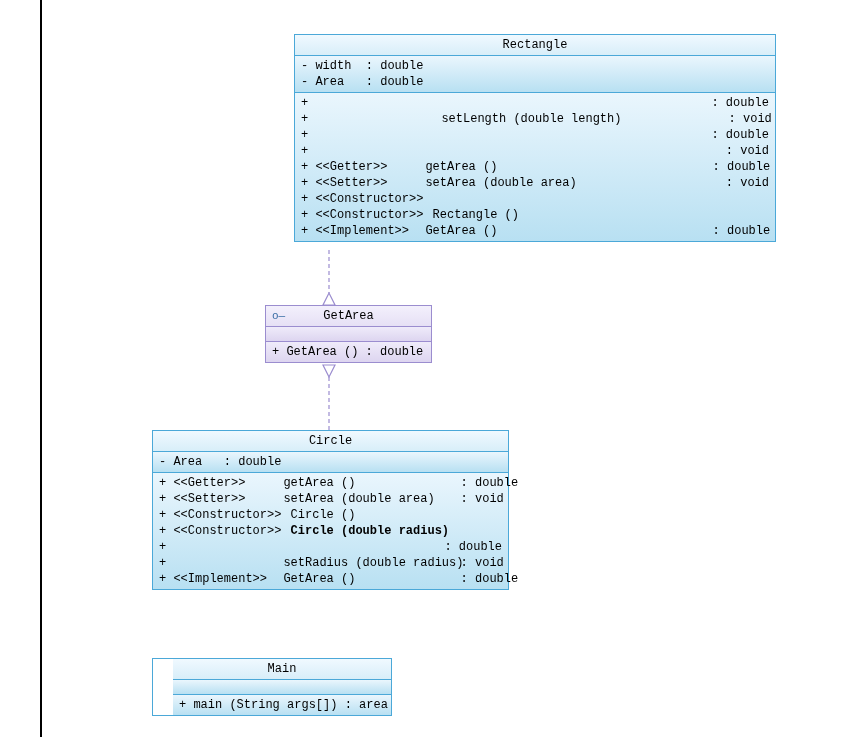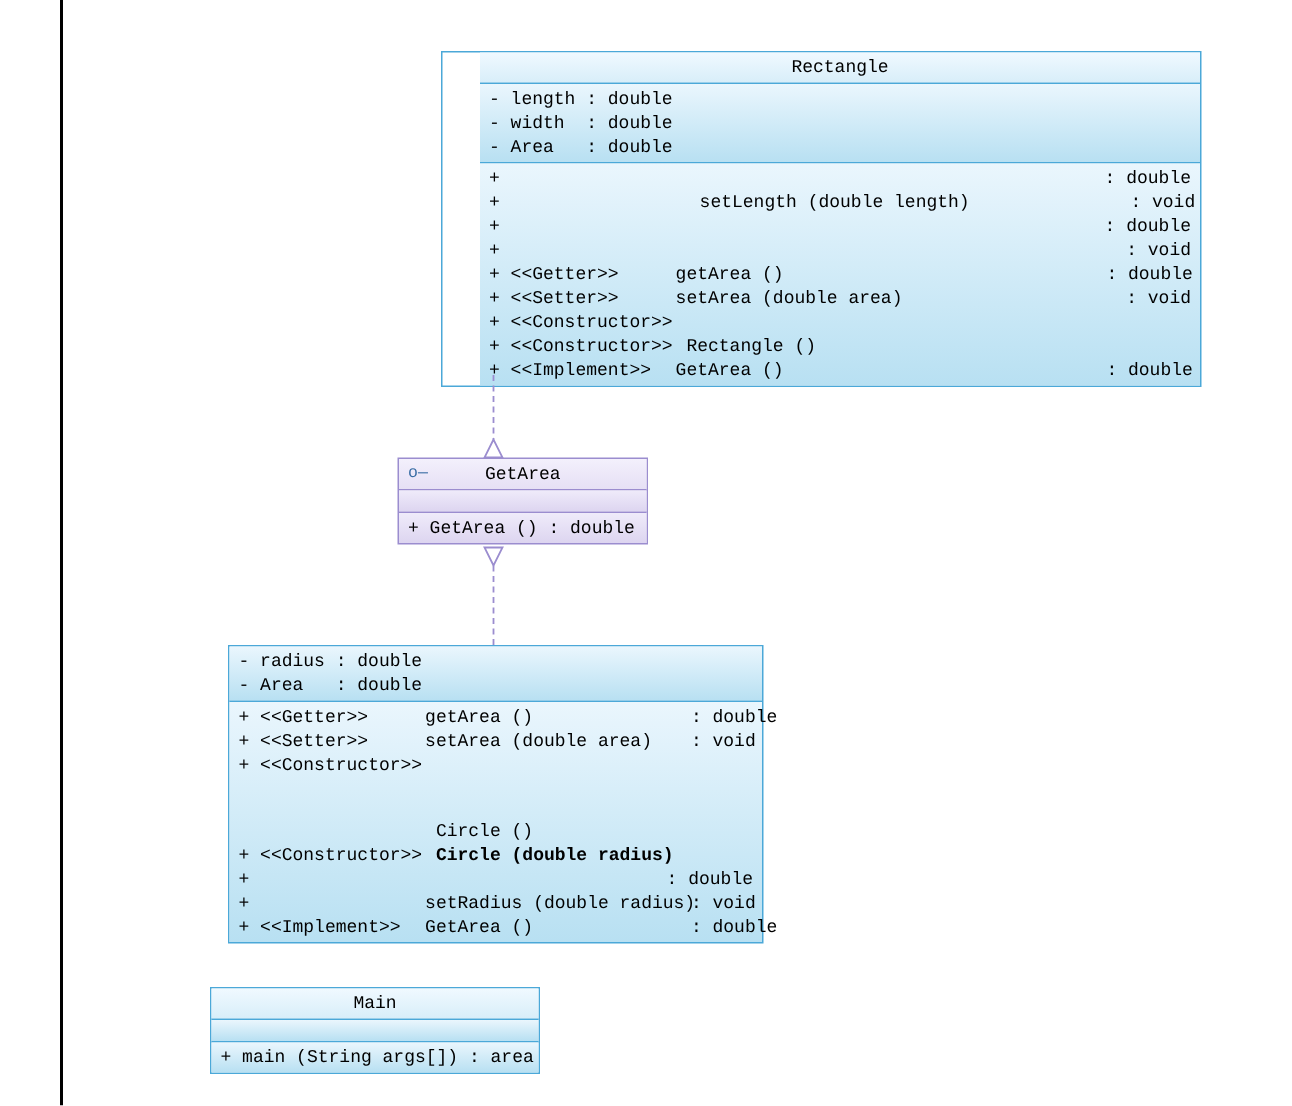--- a/index.html
+++ b/index.html
@@ -17,24 +17,23 @@
 .row { display:flex; white-space:pre; line-height:16px; }
 .v,.st,.sig,.rt { white-space:pre; }
 .lol { position:absolute; left:6px; top:4px; color:#3a6ea5; font-size:11px; }
 svg { position:absolute; top:0; left:0; pointer-events:none; }
 </style>
 </head>
 <body>
 
 <div class="canvas">
 
-  <div class="box blue" style="left:252px;top:34px;width:480px;padding-left:25px;">
+  <div class="box blue" style="left:252px;top:34px;width:480px;">
     <div class="hdr bh">Rectangle</div>
     <div class="sec bs" id="rect-attrs">
-        <div class="row">- length : double</div>
         <div class="row">- width  : double</div>
         <div class="row">- Area   : double</div>
       </div>
     <div class="sec bs" id="rect-ops">
         <div class="row"><span class="v">+ </span><span class="st" style="min-width: 110px;">               </span><span class="rt" style="margin-left: auto;"> : double</span></div>
         <div class="row"><span class="v">+ </span><span class="st" style="min-width: 110px;">               </span><span class="sig" style="min-width: 280px; margin-left: 16px;">setLength (double length)</span><span class="rt" style="margin-left: auto;"> : void</span></div>
         <div class="row"><span class="v">+ </span><span class="st" style="min-width: 110px;">               </span><span class="rt" style="margin-left: auto;"> : double</span></div>
         <div class="row"><span class="v">+ </span><span class="st" style="min-width: 110px;">               </span><span class="rt" style="margin-left: auto;"> : void</span></div>
         <div class="row"><span class="v">+ </span><span class="st" style="min-width: 110px;">&lt;&lt;Getter&gt;&gt;     </span><span class="sig" style="min-width: 280px;">getArea ()</span><span class="rt" style="margin-left: auto;"> : double</span></div>
         <div class="row"><span class="v">+ </span><span class="st" style="min-width: 110px;">&lt;&lt;Setter&gt;&gt;     </span><span class="sig" style="min-width: 280px;">setArea (double area)</span><span class="rt" style="margin-left: auto;"> : void</span></div>
@@ -47,36 +46,36 @@
   <div class="box purple" style="left:223px;top:305px;width:165px;">
     <span class="lol">o—</span>
     <div class="hdr ph">GetArea</div>
     <div class="sec ps" style="height:10px;"></div>
     <div class="sec ps" id="iface-ops">
         <div class="row"><span class="v">+ </span><span class="sig">GetArea () : double</span></div>
       </div>
   </div>
 
   <div class="box blue" style="left:110px;top:430px;width:355px;">
+    <div class="hdr bh">Circle</div>
     <div class="sec bs" id="circle-attrs">
-        <div class="row">- radius : double</div>
         <div class="row">- Area   : double</div>
       </div>
     <div class="sec bs" id="circle-ops">
         <div class="row"><span class="v">+ </span><span class="st" style="min-width: 110px;">&lt;&lt;Getter&gt;&gt;     </span><span class="sig" style="min-width: 170px;">getArea ()</span><span class="rt" style="margin-left: auto;"> : double</span></div>
         <div class="row"><span class="v">+ </span><span class="st" style="min-width: 110px;">&lt;&lt;Setter&gt;&gt;     </span><span class="sig" style="min-width: 170px;">setArea (double area)</span><span class="rt" style="margin-left: auto;"> : void</span></div>
-        <div class="row"><span class="v">+ </span><span class="st" style="min-width: 110px;">&lt;&lt;Constructor&gt;&gt;</span><span class="sig" style="min-width: 170px; margin-top: 44px;"> Circle ()</span><span class="rt" style="margin-left: auto;"></span></div>
+        <div class="row"><span class="v">+ </span><span class="st" style="min-width: 110px;">&lt;&lt;Constructor&gt;&gt;</span><span class="sig" style="min-width: 170px;"> Circle ()</span><span class="rt" style="margin-left: auto;"></span></div>
         <div class="row"><span class="v">+ </span><span class="st" style="min-width: 110px;">&lt;&lt;Constructor&gt;&gt;</span><span class="sig" style="min-width: 170px; font-weight: bold;"> Circle (double radius)</span><span class="rt" style="margin-left: auto;"></span></div>
         <div class="row"><span class="v">+ </span><span class="st" style="min-width: 110px;">               </span><span class="rt" style="margin-left: auto;"> : double</span></div>
         <div class="row"><span class="v">+ </span><span class="st" style="min-width: 110px;">               </span><span class="sig" style="min-width: 170px;">setRadius (double radius)</span><span class="rt" style="margin-left: auto;"> : void</span></div>
         <div class="row"><span class="v">+ </span><span class="st" style="min-width: 110px;">&lt;&lt;Implement&gt;&gt;  </span><span class="sig" style="min-width: 170px;">GetArea ()</span><span class="rt" style="margin-left: auto;"> : double</span></div>
       </div>
   </div>
 
-  <div class="box blue" style="left:98px;top:658px;width:218px;">
+  <div class="box blue" style="left:110px;top:658px;width:218px;padding-left:20px;">
     <div class="hdr bh">Main</div>
     <div class="sec bs" style="height:10px;"></div>
     <div class="sec bs" id="main-ops">
         <div class="row"><span class="v">+ </span><span class="sig">main (String args[]) : area</span></div>
       </div>
   </div>
 
   <svg width="861" height="737">
     <g stroke="#9b8dcf" stroke-width="1.2" fill="none">
       <line x1="287" y1="250" x2="287" y2="293" stroke-dasharray="4,3"></line>

